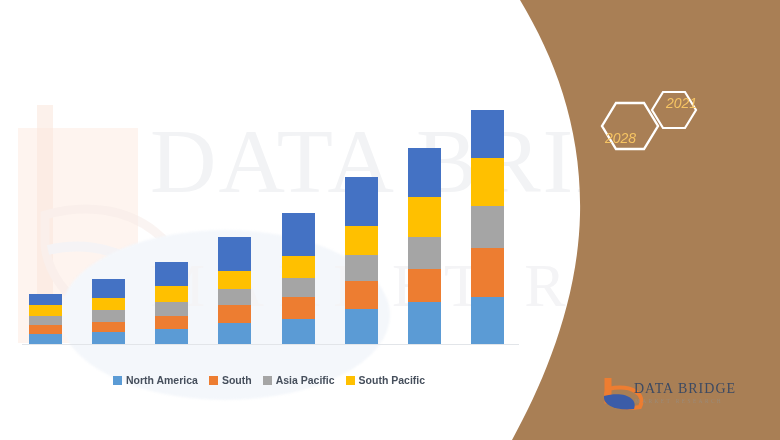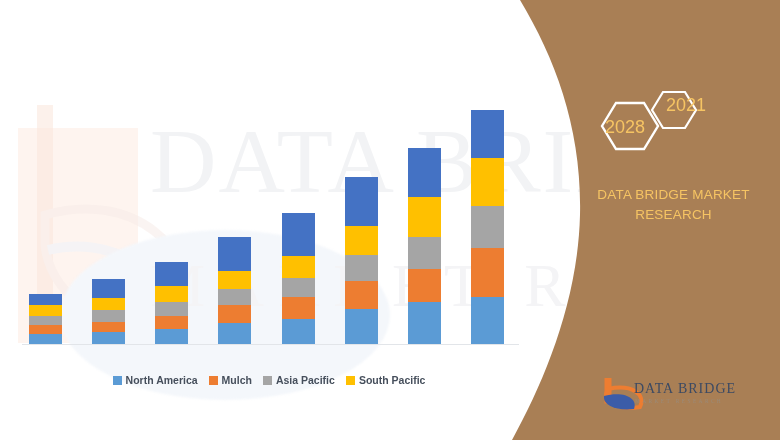--- a/index.html
+++ b/index.html
@@ -38,22 +38,22 @@
   .lg{display:flex;align-items:center;gap:4px;}
   .sw{width:9px;height:9px;display:inline-block;}
   .lglabel{font-size:10.5px;font-weight:bold;color:#464f5c;white-space:nowrap;}
 
   
   .panel{position:absolute;left:0;top:0;width:780px;height:440px;}
   .panel svg{display:block;}
   .ptitle{position:absolute;left:533px;top:8px;width:242px;color:#ffffff;
           font-size:14.5px;line-height:22px;text-align:center;}
   .hexwrap{position:absolute;left:586px;top:86px;width:150px;height:80px;}
-  .hexlbl{position:absolute;color:#f6c463;font-size:18px;}
-  .hx2028{left:19px;top:31px;}
+  .hexlbl{position:absolute;color:#f6c463;font-size:14px;font-style:italic;}
+  .hx2028{left:19px;top:44px;}
   .hx2021{left:80px;top:9px;}
   .dbmr{position:absolute;left:576px;top:185px;width:195px;text-align:center;
         color:#f6c463;font-size:13.5px;line-height:20px;letter-spacing:.2px;}
   .logo{position:absolute;left:598px;top:378px;width:112px;height:34px;}
   .logotxt{position:absolute;left:634px;top:381px;color:#3c4a63;font-size:14px;
            letter-spacing:1px;font-family:"Liberation Serif",serif;white-space:nowrap;}
   .logosub{position:absolute;left:635px;top:398px;color:#9b8a78;font-size:5.4px;
            letter-spacing:2.4px;font-family:"Liberation Serif",serif;white-space:nowrap;}
 </style>
 </head>
@@ -155,21 +155,21 @@
     
   </div>
 
   <div class="legend" id="legend">
       <div class="lg">
         <span class="sw" style="background: rgb(91, 155, 213);"></span>
         <span class="lglabel">North America</span>
       </div>
       <div class="lg">
         <span class="sw" style="background: rgb(237, 125, 49);"></span>
-        <span class="lglabel">Mulch</span>
+        <span class="lglabel">South</span>
       </div>
       <div class="lg">
         <span class="sw" style="background: rgb(165, 165, 165);"></span>
         <span class="lglabel">Asia Pacific</span>
       </div>
       <div class="lg">
         <span class="sw" style="background: rgb(255, 192, 0);"></span>
         <span class="lglabel">South Pacific</span>
       </div>
     </div>
@@ -182,21 +182,20 @@
 
   <div class="hexwrap">
     <svg width="150" height="80" viewBox="0 0 150 80">
       <polygon points="16,40 30,17 58,17 72,40 58,63 30,63" fill="none" stroke="#ffffff" stroke-width="2.4"></polygon>
       <polygon points="66,24 77,6 99,6 110,24 99,42 77,42" fill="none" stroke="#ffffff" stroke-width="2.2"></polygon>
     </svg>
     <span class="hexlbl hx2028">2028</span>
     <span class="hexlbl hx2021">2021</span>
   </div>
 
-  <div class="dbmr">DATA BRIDGE MARKET RESEARCH</div>
 
   <svg class="logo" viewBox="0 0 112 34">
     <path d="M10 2 L10 22" stroke="#ed7d31" stroke-width="7" fill="none" stroke-linecap="square"></path>
     <path d="M10 11 C 34 6, 48 16, 42 29 C 22 33, 8 25, 8 16 Z" fill="none" stroke="#ed7d31" stroke-width="4"></path>
     <path d="M6 18 C 26 13, 40 20, 36 31 C 18 33, 6 27, 6 20 Z" fill="#3b5ca8"></path>
   </svg>
   <div class="logotxt">DATA BRIDGE</div>
   <div class="logosub">MARKET RESEARCH</div>
 
 </div>

